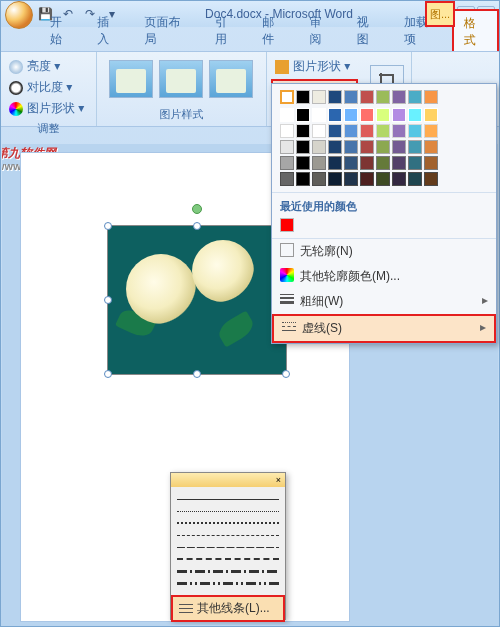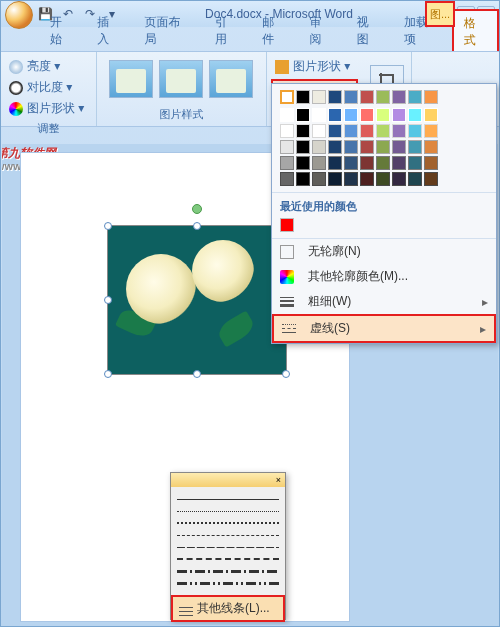--- a/index.html
+++ b/index.html
@@ -35,32 +35,32 @@
 .watermark small{display:block;color:#888;font-size:9px;font-style:normal}
 .img-obj{position:absolute;left:86px;top:72px;width:180px;height:150px;background:#0d6060;border:1px solid #888}
 .handle{position:absolute;width:8px;height:8px;background:#fff;border:1px solid #5a8ac0;border-radius:50%}
 .rot{position:absolute;left:50%;top:-22px;width:10px;height:10px;margin-left:-5px;border-radius:50%;background:#7fc97f;border:1px solid #4a9a4a}
 .rose{position:absolute;width:70px;height:70px;border-radius:50%;background:radial-gradient(circle at 40% 40%,#fffce8,#f5eec0 45%,#d9cf90 70%,transparent 72%)}
 .leaf{position:absolute;width:36px;height:22px;background:#1a7a4a;border-radius:50% 10% 50% 10%;transform:rotate(25deg)}
 .dash-menu{position:absolute;left:168px;top:328px;width:116px;height:148px;background:#f0f0f0;border:1px solid #888;box-shadow:2px 2px 6px rgba(0,0,0,.3)}
 .dash-head{height:14px;background:linear-gradient(#fdebb0,#f5cf72);display:flex;justify-content:end;align-items:center;padding-right:4px}
 .dash-body{padding:6px}
 .dash-row{height:12px;display:flex;align-items:center}
-.dash-other{border:2px solid #e41f1f;background:#fadfb2;padding:3px 6px;display:flex;align-items:flex-end;gap:4px;color:#333}
+.dash-other{border:2px solid #e41f1f;background:#fadfb2;padding:3px 6px;display:flex;align-items:center;gap:4px;color:#333}
 .lines-ico{width:14px;height:12px;display:flex;flex-direction:column;justify-content:space-around}
 .lines-ico span{height:1px;background:#555}
 .border-menu{position:absolute;left:270px;right:2px;top:82px;background:#f5f7fa;border:1px solid #8aa8ce;box-shadow:2px 2px 6px rgba(0,0,0,.3)}
 .bm-section{padding:6px 8px;border-bottom:1px solid #d3e0ef}
 .bm-label{color:#3c6aa3;font-size:11px;margin-bottom:4px;font-weight:bold}
 .swatches{display:flex;flex-wrap:wrap;gap:2px}
 .sw{width:14px;height:14px;border:1px solid #bbb}
 .sw.auto{border:2px solid #f0a030}
 .shades{display:flex;gap:2px}
 .shade-col{display:flex;flex-direction:column;gap:2px}
-.bm-item{display:flex;align-items:center;gap:14px;padding:4px 8px;color:#333}
+.bm-item{display:flex;align-items:flex-start;gap:6px;padding:4px 8px;color:#333}
 .bm-item.hl{border:2px solid #e41f1f;background:#fce4c8}
 .arrow-r{margin-left:auto;color:#666}
 </style>
 </head>
 <body>
 
 <div class="win">
 
   <div class="titlebar">
     <div class="office-btn"></div>

